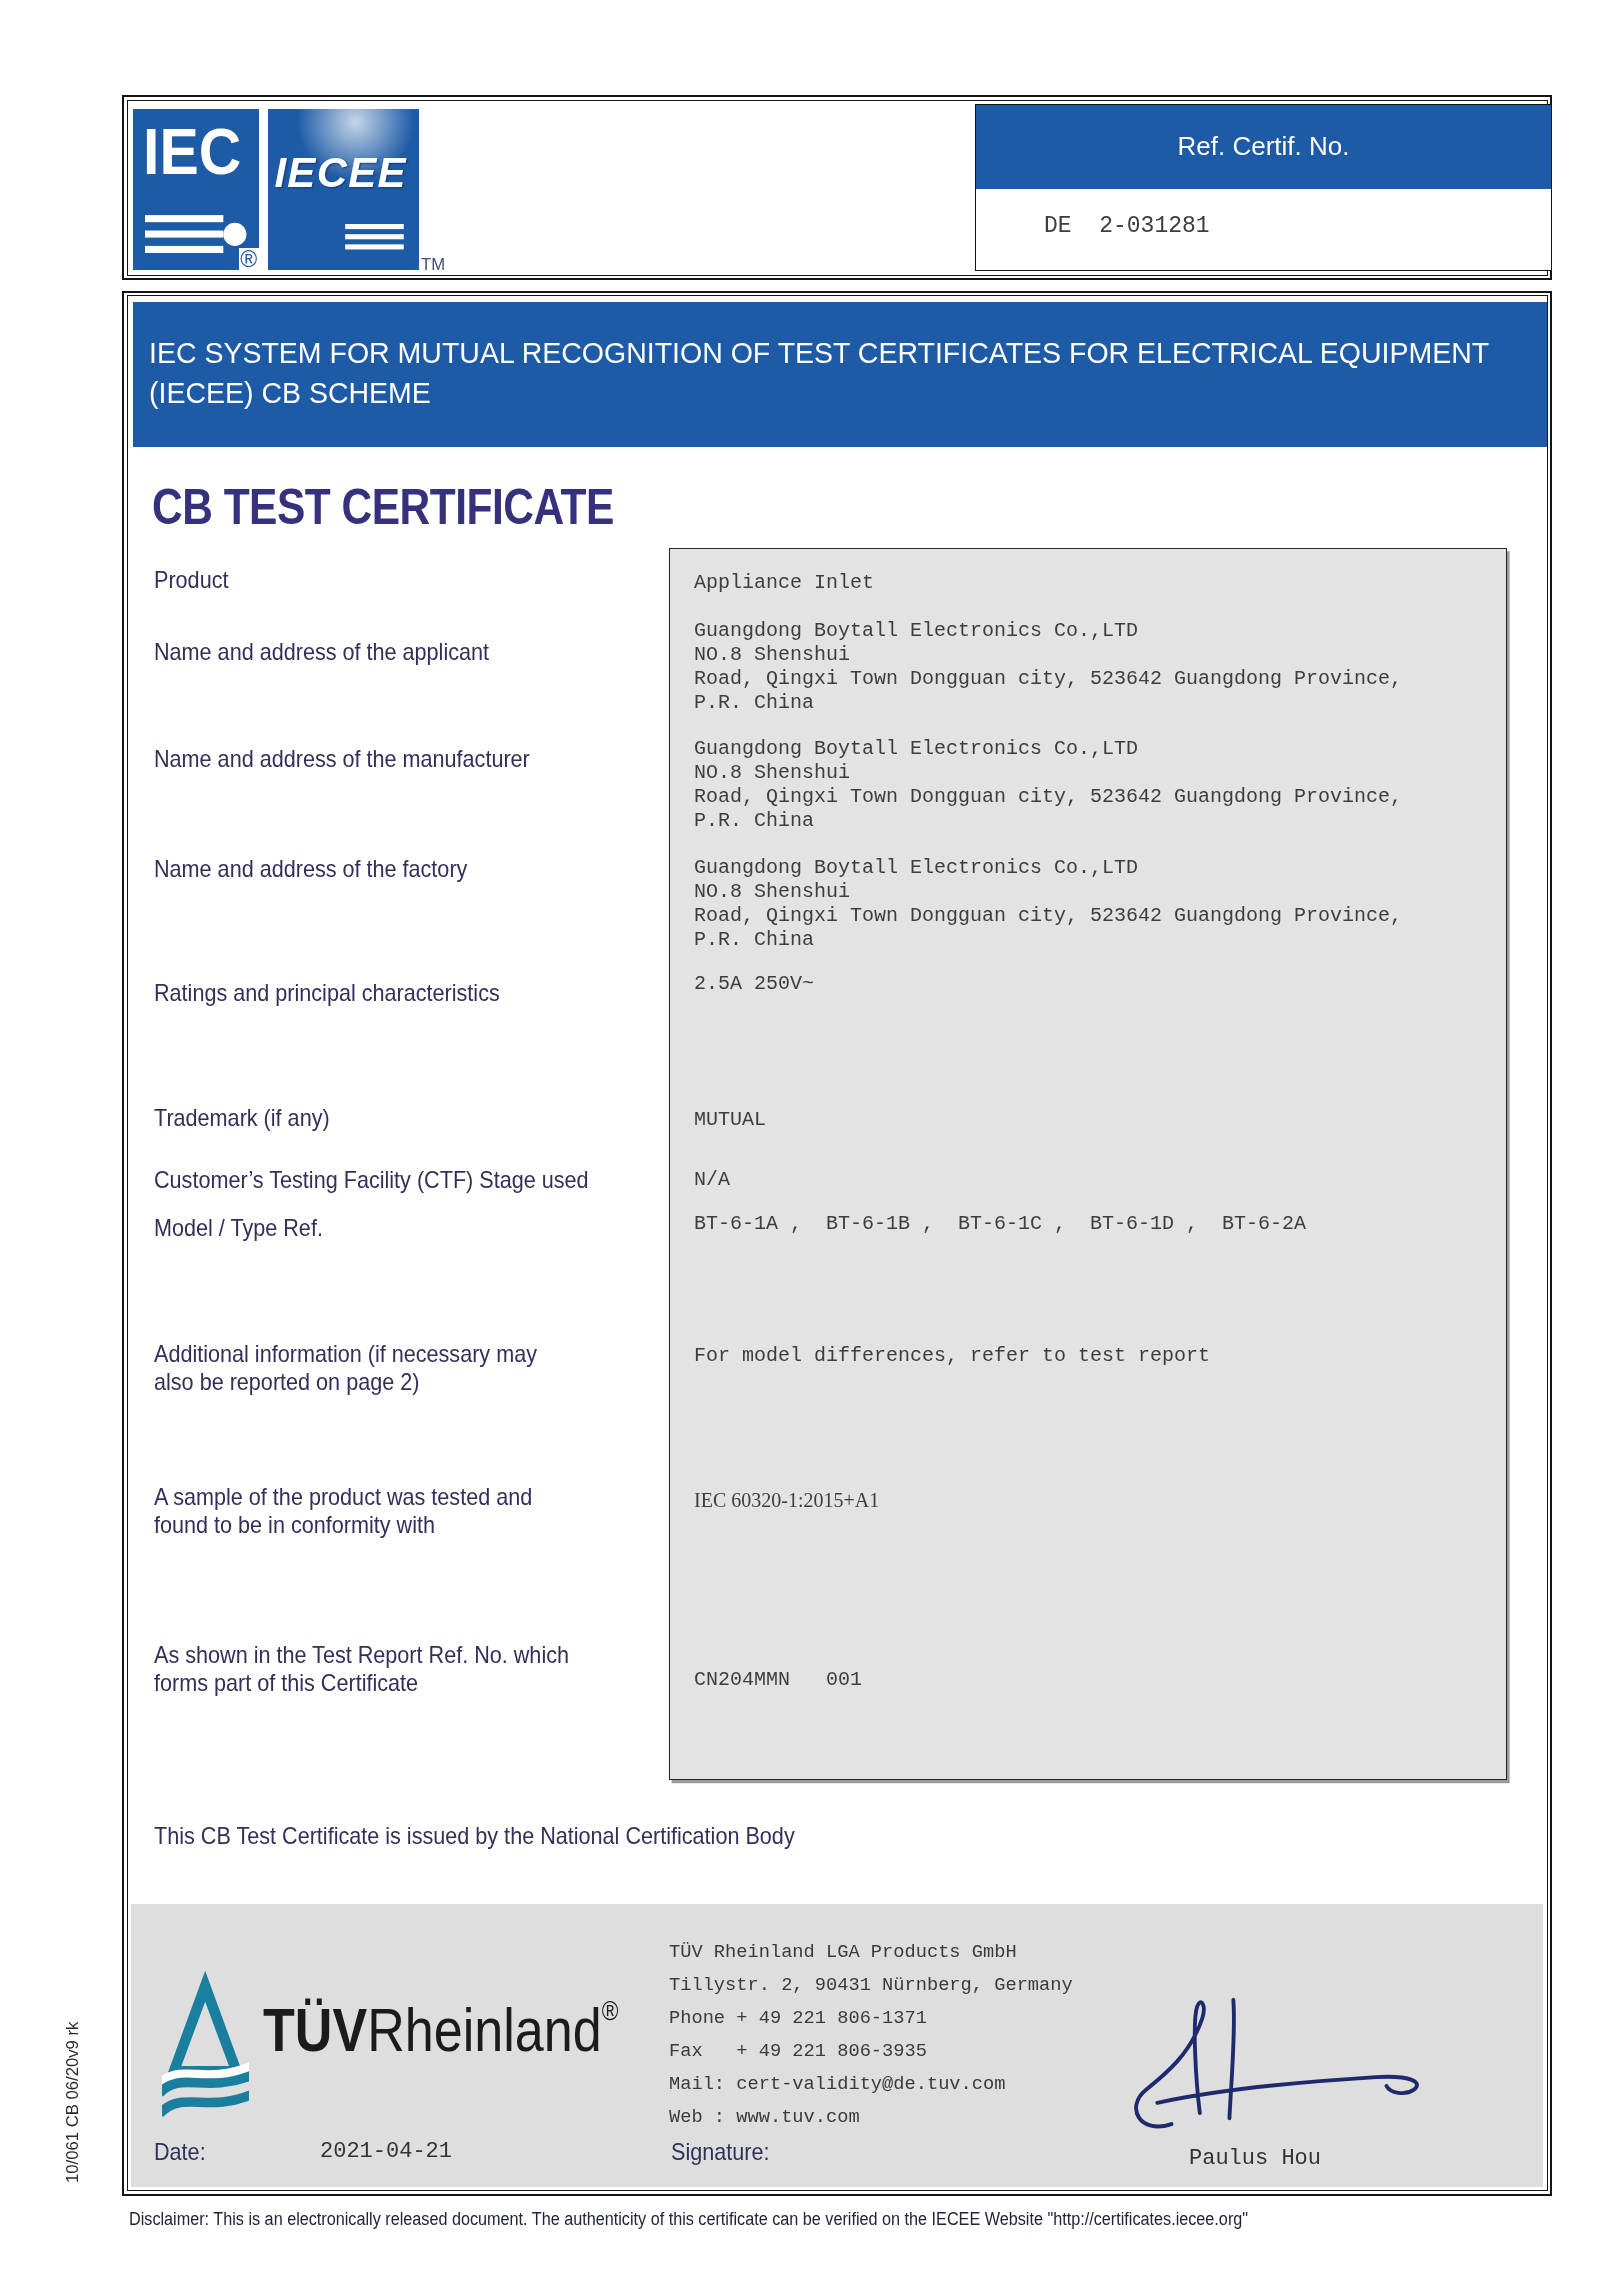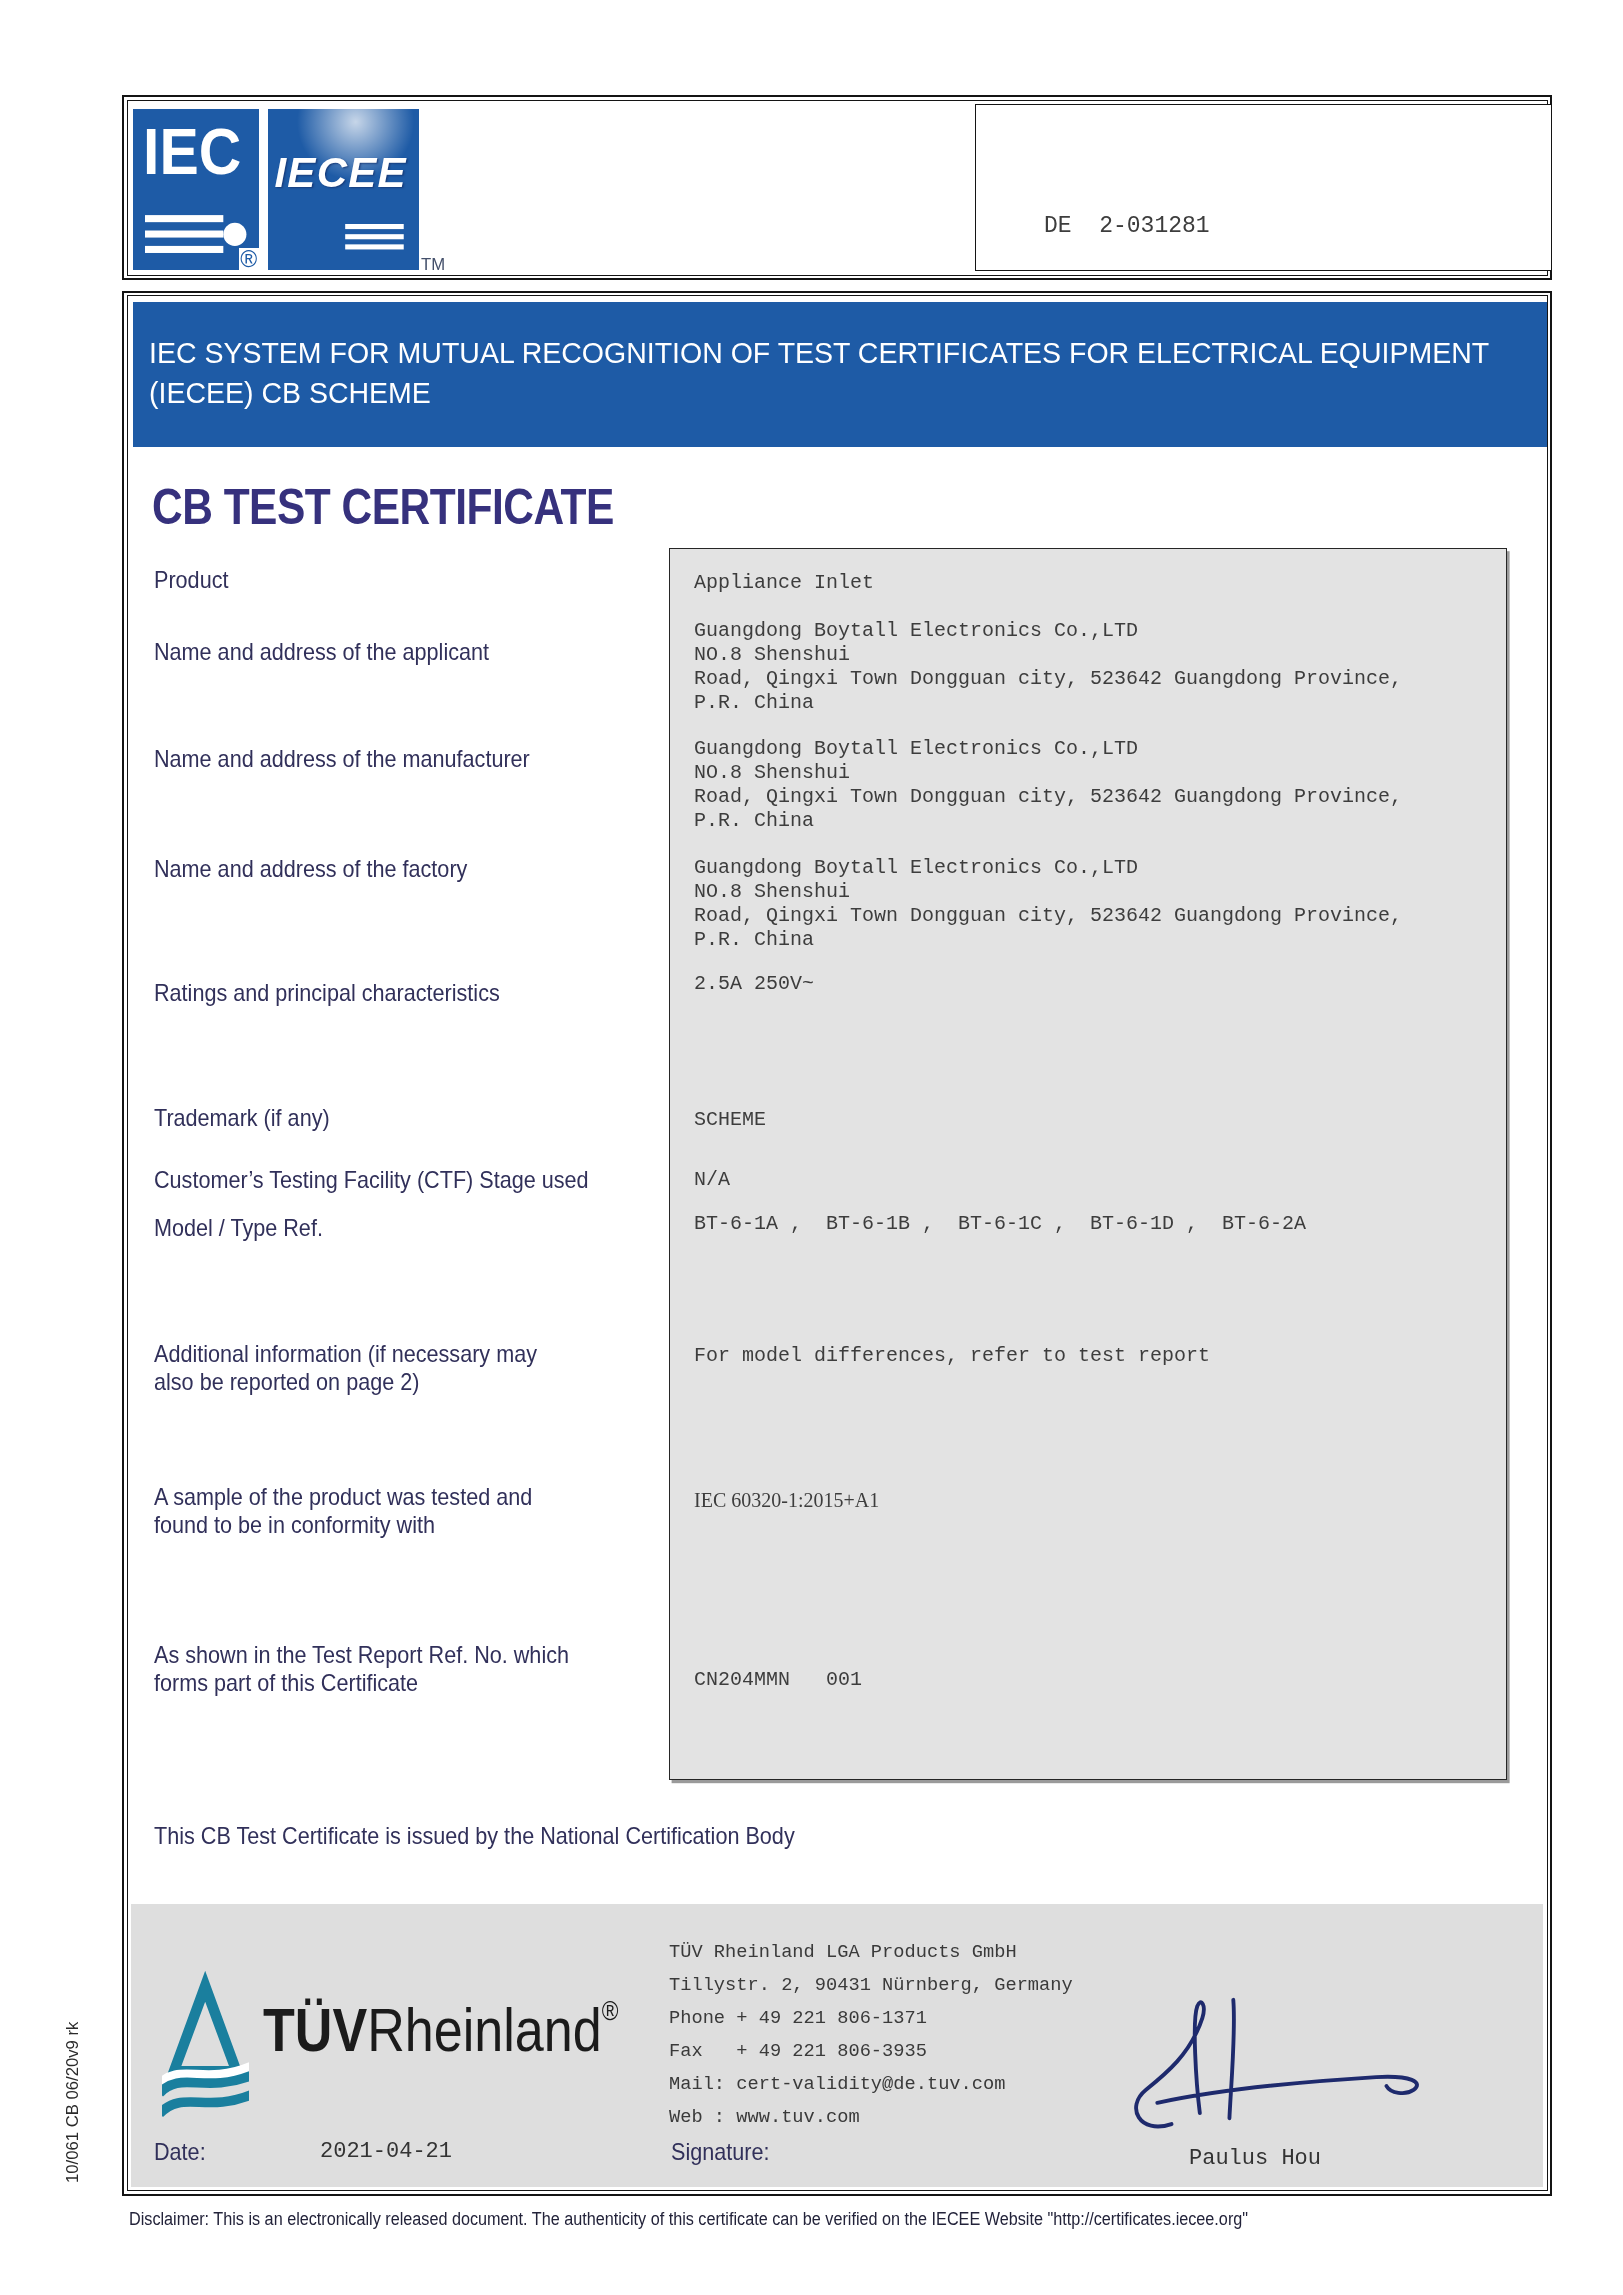--- a/index.html
+++ b/index.html
@@ -66,20 +66,21 @@
     <div id="iecee-logo-text">IECEE</div>
     <svg class="abs" style="left:77px;top:115px;" width="64" height="28" viewBox="0 0 100 44">
       <rect x="0" y="0" width="92" height="8" fill="#fff"></rect>
       <rect x="0" y="16" width="92" height="8" fill="#fff"></rect>
       <rect x="0" y="32" width="92" height="8" fill="#fff"></rect>
     </svg>
   </div>
   <div class="abs" style="left:421px;top:255px;font-size:16.7px;color:#44506b;">TM</div>
 
   <div class="abs" style="left:975px;top:104px;width:577px;height:167px;border:1.9px solid #141414;background:#fff;">
+    <div id="ref-certif-header">Ref. Certif. No.</div>
     <div id="ref-certif-value" class="mono">DE  2-031281</div>
   </div>
 
   <div class="bx-outer" style="left:122px;top:291px;width:1430px;height:1905px;"></div>
   <div class="bx-inner" style="left:127px;top:295px;width:1421px;height:1896px;"></div>
 
   <div class="bluebox" style="left:133px;top:302px;width:1414px;height:145px;"></div>
   <div id="banner-line1" style="left:149px;top:336px;">IEC SYSTEM FOR MUTUAL RECOGNITION OF TEST CERTIFICATES FOR ELECTRICAL EQUIPMENT</div>
   <div id="banner-line2" style="left:149px;top:376px;">(IECEE) CB SCHEME</div>
 
@@ -109,21 +110,21 @@
 P.R. China</div>
   <div class="fvalue" style="left:694px;top:737px;">Guangdong Boytall Electronics Co.,LTD
 NO.8 Shenshui
 Road, Qingxi Town Dongguan city, 523642 Guangdong Province,
 P.R. China</div>
   <div class="fvalue" style="left:694px;top:856px;">Guangdong Boytall Electronics Co.,LTD
 NO.8 Shenshui
 Road, Qingxi Town Dongguan city, 523642 Guangdong Province,
 P.R. China</div>
   <div class="fvalue" style="left:694px;top:972px;">2.5A 250V~</div>
-  <div class="fvalue" style="left:694px;top:1108px;">SCHEME</div>
+  <div class="fvalue" style="left:694px;top:1108px;">MUTUAL</div>
   <div class="fvalue" style="left:694px;top:1168px;">N/A</div>
   <div class="fvalue" style="left:694px;top:1212px;">BT-6-1A ,  BT-6-1B ,  BT-6-1C ,  BT-6-1D ,  BT-6-2A</div>
   <div class="fvalue" style="left:694px;top:1344px;">For model differences, refer to test report</div>
   <div class="fvalue" style="left:694px;top:1488px;font-family:Liberation Serif, serif;">IEC 60320-1:2015+A1</div>
   <div class="fvalue" style="left:694px;top:1668px;">CN204MMN   001</div>
 
   <div id="issued-statement">This CB Test Certificate is issued by the National Certification Body</div>
 
   <div id="footer-area"></div>
 

